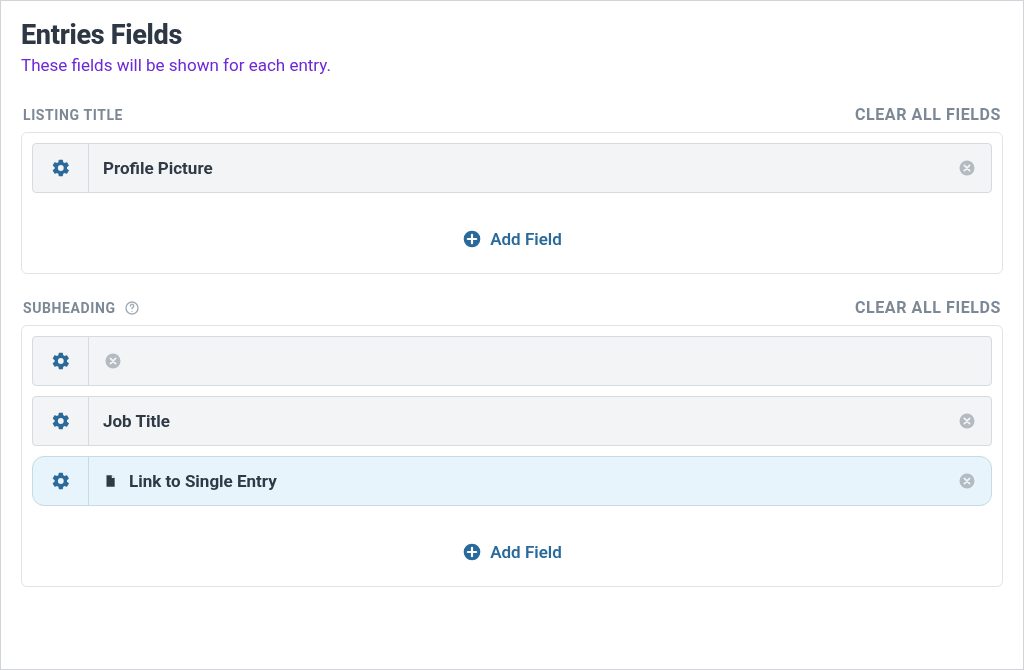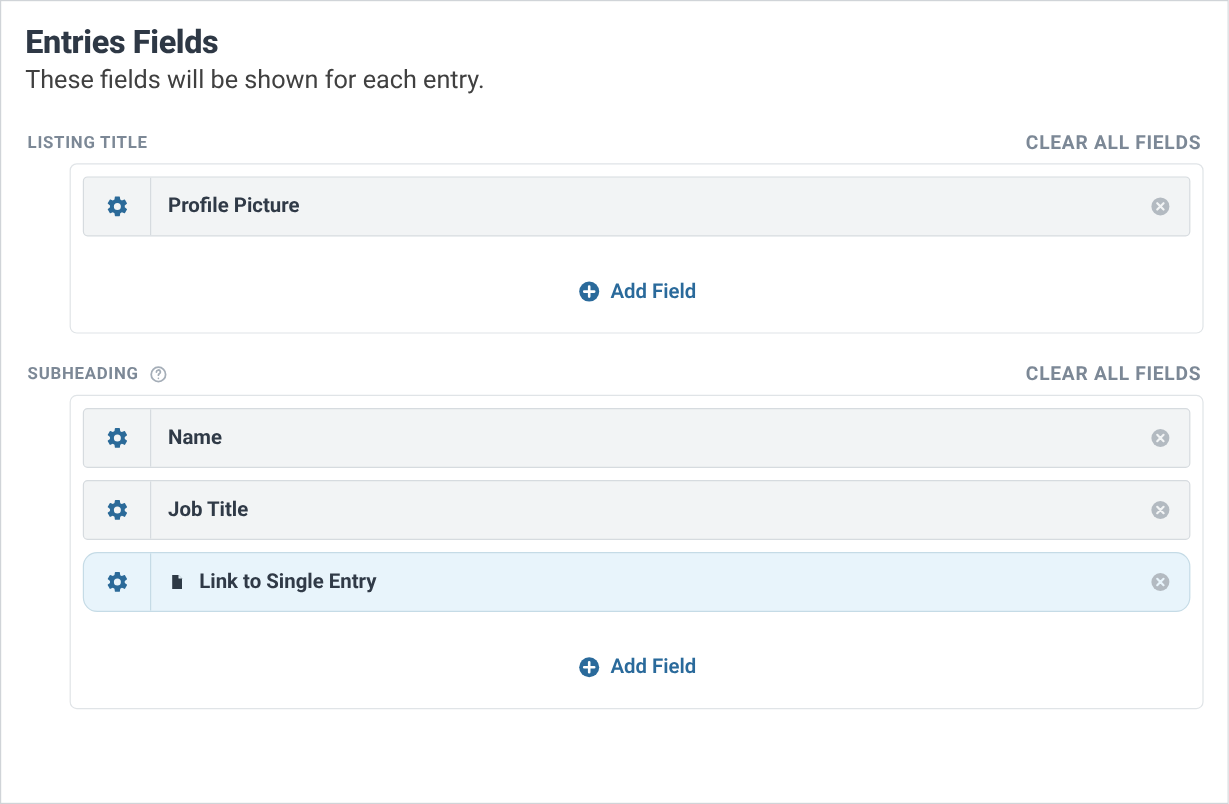--- a/index.html
+++ b/index.html
@@ -19,22 +19,22 @@
   }
   h1.page-title {
     margin: 0 0 4px 0;
     font-size: 27px;
     font-weight: 800;
     color: #2e3845;
     letter-spacing: -0.3px;
   }
   .page-subtitle {
     margin: 0 0 30px 0;
-    font-size: 21px;
-    color: #404040;
+    font-size: 17px;
+    color: #6d28d9;
     font-weight: 400;
   }
   .section-header {
     display: flex;
     align-items: center;
     justify-content: space-between;
     margin-bottom: 8px;
     padding: 0 2px;
     gap: 30px;
   }
@@ -60,21 +60,20 @@
     color: #7c8896;
     cursor: pointer;
   }
 
   .panel {
     border: 1px solid #e0e4e7;
     border-radius: 6px;
     padding: 10px;
     background: #fff;
     margin-bottom: 24px;
-    margin-left: 37px;
   }
 
   .field-row {
     display: flex;
     align-items: center;
     height: 50px;
     border: 1px solid #d6dbdf;
     border-radius: 4px;
     background: #f2f4f5;
     margin-bottom: 10px;
@@ -200,23 +199,20 @@
   <div class="panel">
 
     <div class="field-row">
       <div class="gear-cell">
         <span>
           <svg width="20" height="20" viewBox="0 0 24 24" fill="currentColor">
               <path d="M19.14,12.94a7.14,7.14,0,0,0,.05-.94,7.14,7.14,0,0,0-.05-.94l2.11-1.65a.5.5,0,0,0,.12-.64l-2-3.46a.5.5,0,0,0-.61-.22l-2.49,1a7,7,0,0,0-1.62-.94l-.38-2.65A.5.5,0,0,0,13.77,2H9.77a.5.5,0,0,0-.5.42L8.89,5.07a7,7,0,0,0-1.62.94l-2.49-1a.5.5,0,0,0-.61.22l-2,3.46a.5.5,0,0,0,.12.64L4.4,11a7.14,7.14,0,0,0-.05.94,7.14,7.14,0,0,0,.05.94L2.29,14.53a.5.5,0,0,0-.12.64l2,3.46a.5.5,0,0,0,.61.22l2.49-1a7,7,0,0,0,1.62.94l.38,2.65a.5.5,0,0,0,.5.42h4a.5.5,0,0,0,.5-.42l.38-2.65a7,7,0,0,0,1.62-.94l2.49,1a.5.5,0,0,0,.61-.22l2-3.46a.5.5,0,0,0-.12-.64ZM11.77,15.5A3.5,3.5,0,1,1,15.27,12,3.5,3.5,0,0,1,11.77,15.5Z"></path>
             </svg>
         </span>
       </div>
-      <div class="field-label-cell">
-        <span>Name</span>
-      </div>
       <div class="remove-cell">
         <span>
           <svg width="18" height="18" viewBox="0 0 24 24" fill="currentColor">
               <circle cx="12" cy="12" r="10"></circle>
               <path d="M15.5 8.5l-7 7M8.5 8.5l7 7" stroke="#f2f4f5" stroke-width="2.4" stroke-linecap="round"></path>
             </svg>
         </span>
       </div>
     </div>
 

